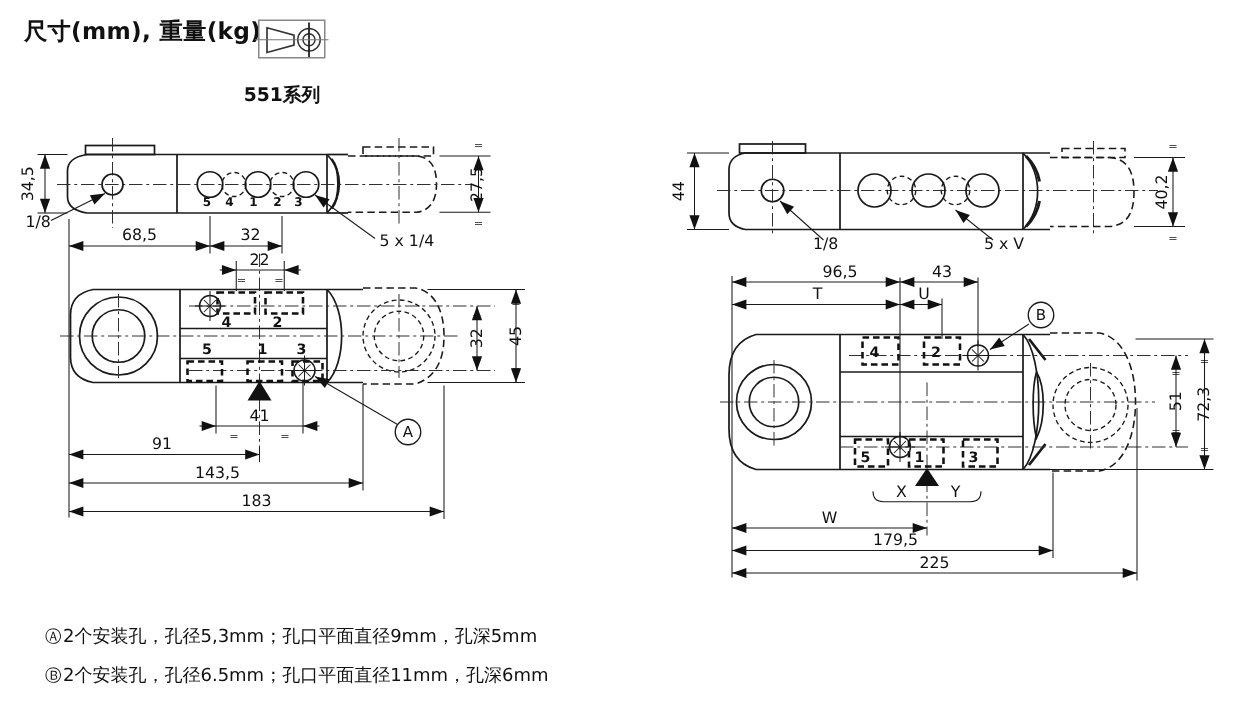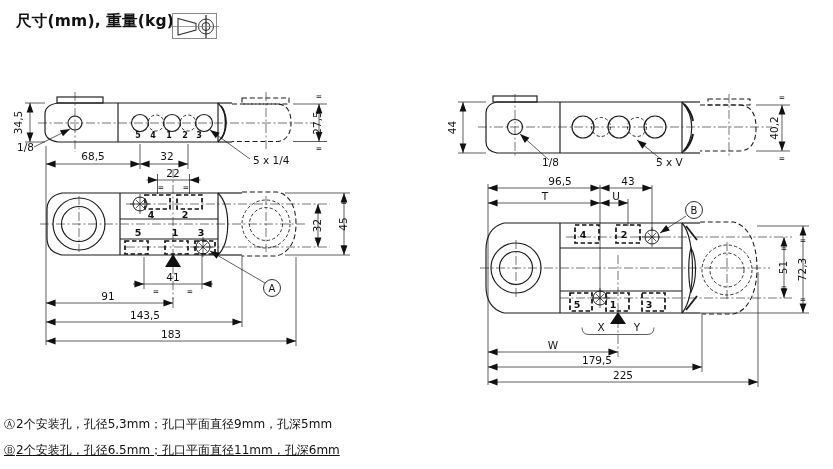--- a/index.html
+++ b/index.html
@@ -2,22 +2,22 @@
 <html><head>
 <meta charset="utf-8">
 <style>
   html,body{margin:0;padding:0;background:#fff;}
   .page{position:relative;width:833px;height:469px;background:#fff;overflow:hidden;
         font-family:"DejaVu Sans","Liberation Sans",sans-serif;color:#111;}
   .title{position:absolute;left:16px;top:11px;font-size:15.5px;font-weight:bold;letter-spacing:.2px;}
   .heading{position:absolute;font-size:12.5px;font-weight:bold;text-align:center;width:160px;}
   .h551{left:108px;top:55px;}
   .h552{left:540px;top:55px;}
-  .fnote{position:absolute;left:4px;font-size:12px;white-space:nowrap;}
-  .fn-a{top:416px;} .fn-b{top:442px;text-decoration:underline;}
+  .fnote{position:absolute;left:30px;font-size:12px;white-space:nowrap;}
+  .fn-a{top:416px;} .fn-b{top:442px;}
   .fmark{font-size:11px;margin-right:1px;}
   svg.draw{position:absolute;left:0;top:0;}
   .ln{fill:none;stroke:#1a1a1a;stroke-width:1.15;}
   .lt{fill:none;stroke:#1a1a1a;stroke-width:.7;}
   .cl{fill:none;stroke:#2a2a2a;stroke-width:.65;stroke-dasharray:9 2.5 2 2.5;}
   .dsh{fill:none;stroke:#1a1a1a;stroke-width:1.05;stroke-dasharray:5 2.8;}
   .dshl{fill:none;stroke:#1a1a1a;stroke-width:.9;stroke-dasharray:3.2 2.2;}
   .prt{fill:none;stroke:#111;stroke-width:1.7;stroke-dasharray:4.4 2.6;}
   .d2{marker-start:url(#ar);marker-end:url(#ar);}
   .d1{marker-end:url(#ar);}
@@ -28,20 +28,21 @@
   .hl{font-size:8px;font-weight:bold;text-anchor:middle;}
   .eq{font-size:7.5px;text-anchor:middle;}
   .co{font-size:10px;text-anchor:middle;}
 </style>
 </head>
 <body>
 
 <div class="page">
 
   <div class="title">尺寸(mm), 重量(kg)</div>
+  <div class="heading h551">551系列</div>
 
   <svg class="draw" width="833" height="469" viewBox="0 0 833 469">
     <defs>
       <marker id="ar" viewBox="0 0 10 8" refX="9.5" refY="4" markerWidth="11" markerHeight="8.5" orient="auto-start-reverse" markerUnits="userSpaceOnUse">
         <path d="M0.5,0.8 L9.5,4 L0.5,7.2 Z" fill="#111"></path>
       </marker>
       <g id="scrw">
         <circle r="7" fill="none" stroke="#1a1a1a" stroke-width="1"></circle>
         <line x1="-10" y1="0" x2="10" y2="0" stroke="#1a1a1a" stroke-width=".7"></line>
         <line x1="0" y1="-10" x2="0" y2="10" stroke="#1a1a1a" stroke-width=".7"></line>

